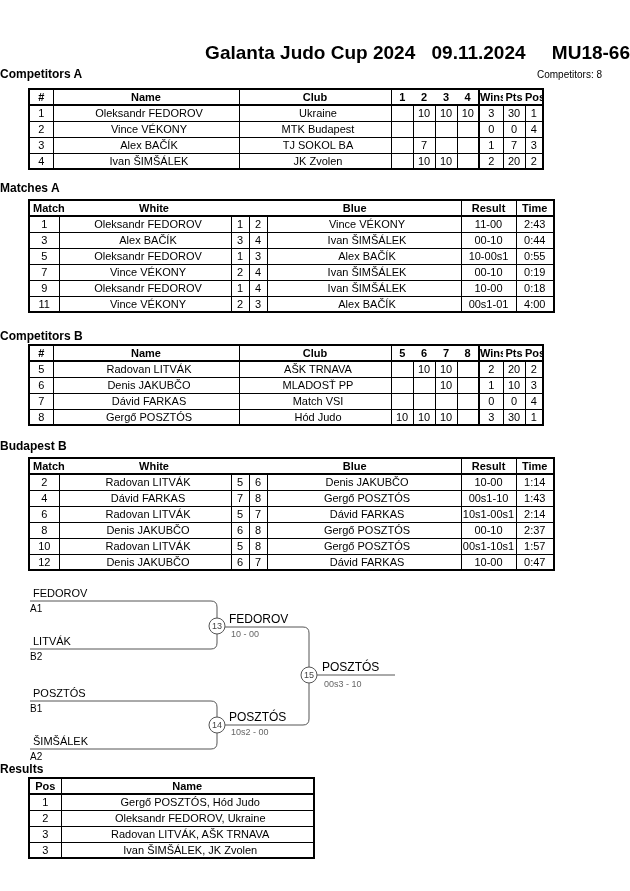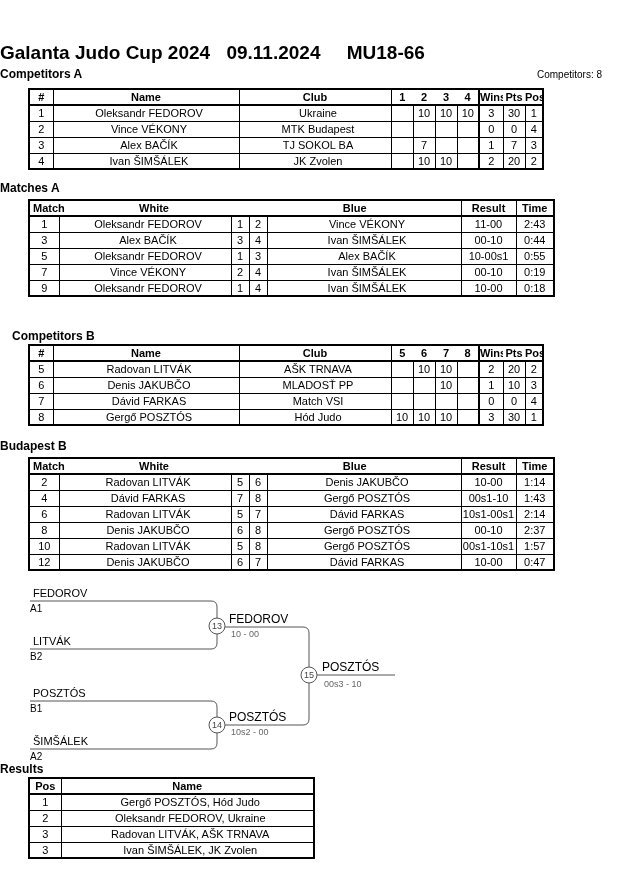--- a/index.html
+++ b/index.html
@@ -4,30 +4,30 @@
 <style>
   * { margin:0; padding:0; box-sizing:border-box; }
   html,body { background:#ffffff; }
   body {
     width:630px; height:891px; position:relative;
     font-family:"Liberation Sans", sans-serif; color:#000;
     overflow:hidden;
   }
   .page-title {
     position:absolute; top:42px; left:0; width:630px;
-    text-align:left; font-size:19px; font-weight:bold; white-space:nowrap;
+    text-align:right; font-size:19px; font-weight:bold; white-space:nowrap;
   }
   .page-title .t-date { margin-left:11px; }
   .page-title .t-cat  { margin-left:21px; }
   .sec {
     position:absolute; font-size:12px; font-weight:bold; 
   }
   #sec-comp-a { top:67px;  left:0; width:490px; }
   #sec-mat-a  { top:181px; left:0; width:580px; }
-  #sec-comp-b { top:329px; left:0; width:490px;padding-left:12px; }
+  #sec-comp-b { top:329px; left:0; width:490px; }
   #sec-mat-b  { top:439px; left:0; width:580px; }
   #sec-res    { top:762px; left:0; width:340px; }
   #competitors-count { position:absolute; top:69px; right:28px; font-size:10px; }
 
   table {
     position:absolute; border-collapse:collapse; table-layout:fixed;
     border:2px solid #000; background:#fff;
   }
   th, td {
     border:1px solid #000; height:16px; font-size:11px;
@@ -214,20 +214,29 @@
       <tr>
         <td>9</td>
         <td class="l">Oleksandr FEDOROV</td>
         <td>1</td>
         <td>4</td>
         <td class="l">Ivan ŠIMŠÁLEK</td>
         <td>10-00</td>
         <td>0:18</td>
       </tr>
 
+      <tr>
+        <td>11</td>
+        <td class="l">Vince VÉKONY</td>
+        <td>2</td>
+        <td>3</td>
+        <td class="l">Alex BAČÍK</td>
+        <td>00s1-01</td>
+        <td>4:00</td>
+      </tr>
     </tbody>
 </table>
 
 <div class="sec" id="sec-comp-b">Competitors B</div>
 <table id="tbl-comp-b">
   <colgroup>
     <col style="width:24px">
       <col style="width:186px">
       <col style="width:152px">
     <col style="width:22px">

